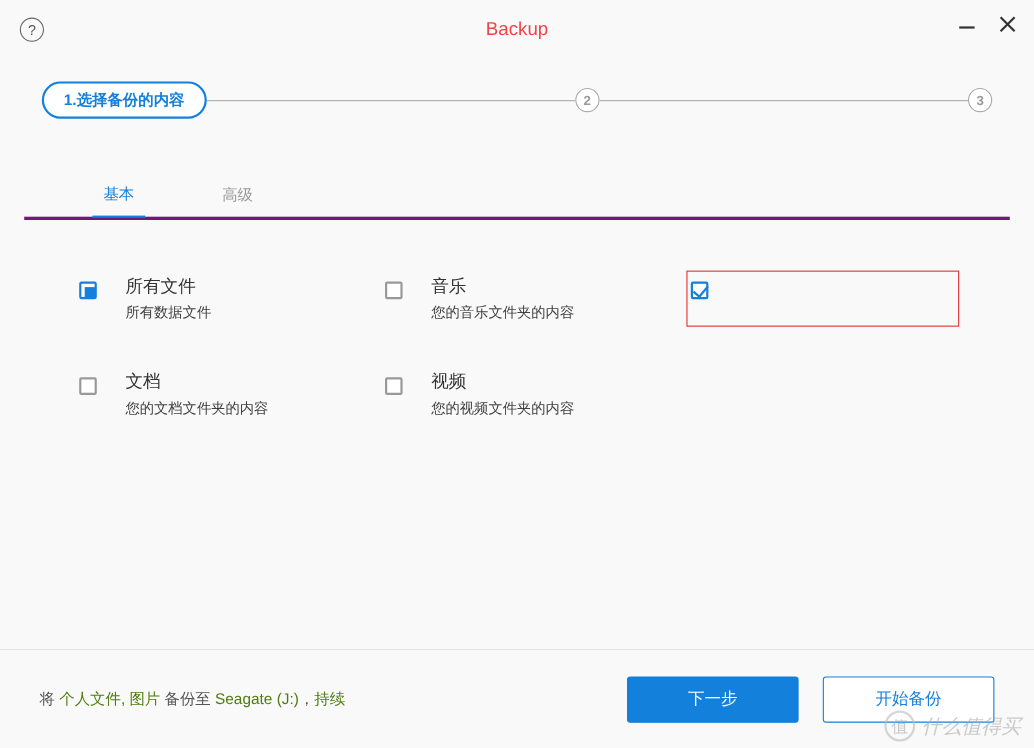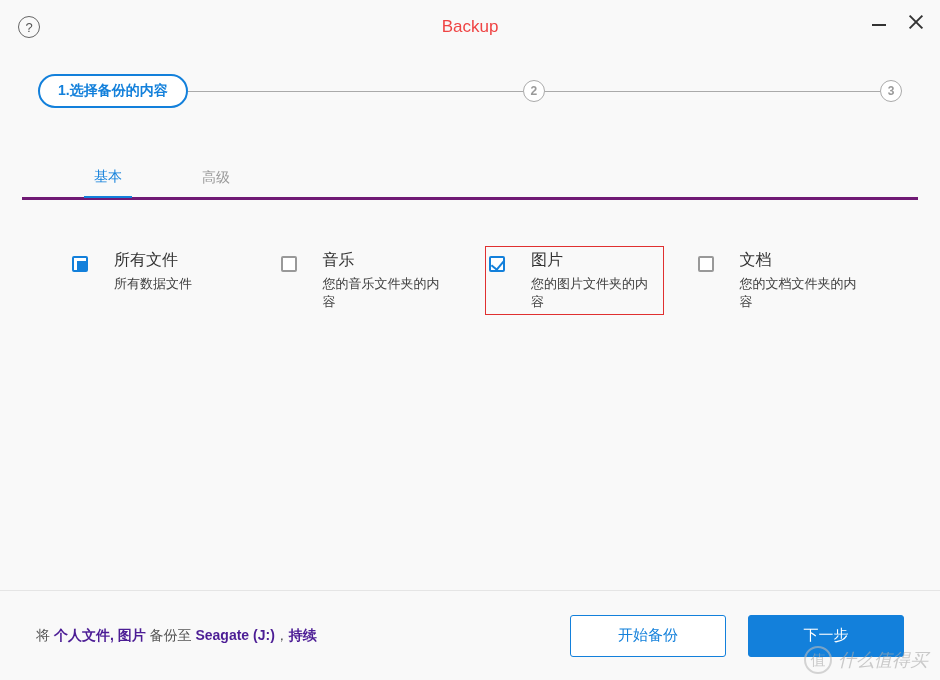--- a/index.html
+++ b/index.html
@@ -122,21 +122,21 @@
       cursor: pointer;
     }
     .tab.active {
       color: #1380db;
       border-bottom: 2px solid #1380db;
       margin-bottom: -1px;
     }
 
     .options {
       display: grid;
-      grid-template-columns: 1fr 1fr 1fr 1fr;
+      grid-template-columns: 1fr 1fr 1fr;
       column-gap: 30px;
       row-gap: 36px;
       padding: 46px 68px;
     }
     .option {
       display: flex;
       align-items: flex-start;
       gap: 26px;
       padding: 4px;
       position: relative;
@@ -186,21 +186,21 @@
       border-top: 1px solid #e5e5e5;
       display: flex;
       align-items: center;
       padding: 0 36px;
       background: #f9f9f9;
     }
     .summary {
       font-size: 14px;
       color: #555;
     }
-    .summary .bold { color: #4c1d95; font-weight: 700; }
+    .summary .bold { color: #4d7c0f; font-weight: 400; }
     .footer-buttons {
       margin-left: auto;
       display: flex;
       gap: 22px;
     }
     .btn {
       width: 156px;
       height: 42px;
       border-radius: 3px;
       font-size: 15px;
@@ -271,40 +271,43 @@
   </div>
   <div class="option">
     <div class="checkbox empty"></div>
     <div class="opt-text">
       <div class="opt-title">音乐</div>
       <div class="opt-desc">您的音乐文件夹的内容</div>
     </div>
   </div>
   <div class="option highlight">
     <div class="checkbox checked"></div>
-    <div class="opt-text">
-      <div class="opt-title">图片</div>
-      <div class="opt-desc">您的图片文件夹的内容</div>
-    </div>
   </div>
   <div class="option">
     <div class="checkbox empty"></div>
     <div class="opt-text">
       <div class="opt-title">文档</div>
       <div class="opt-desc">您的文档文件夹的内容</div>
     </div>
   </div>
+  <div class="option">
+    <div class="checkbox empty"></div>
+    <div class="opt-text">
+      <div class="opt-title">视频</div>
+      <div class="opt-desc">您的视频文件夹的内容</div>
+    </div>
+  </div>
 </div>
 
 <div class="footer">
   <div class="summary">
     <span>将 </span><span class="bold">个人文件, 图片</span><span> 备份至 </span><span class="bold">Seagate (J:)</span><span>，</span><span class="bold">持续</span>
   </div>
   <div class="footer-buttons">
+    <div class="btn btn-primary">下一步</div>
     <div class="btn btn-outline">开始备份</div>
-    <div class="btn btn-primary">下一步</div>
   </div>
 </div>
 
 <div class="watermark">
   <div class="circle">值</div>
   <span>什么值得买</span>
 </div>
 
 </body></html>

